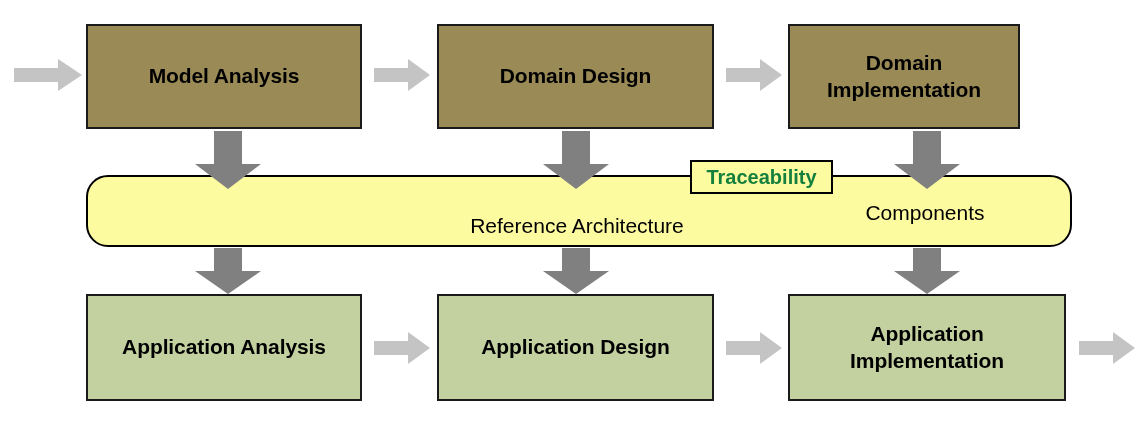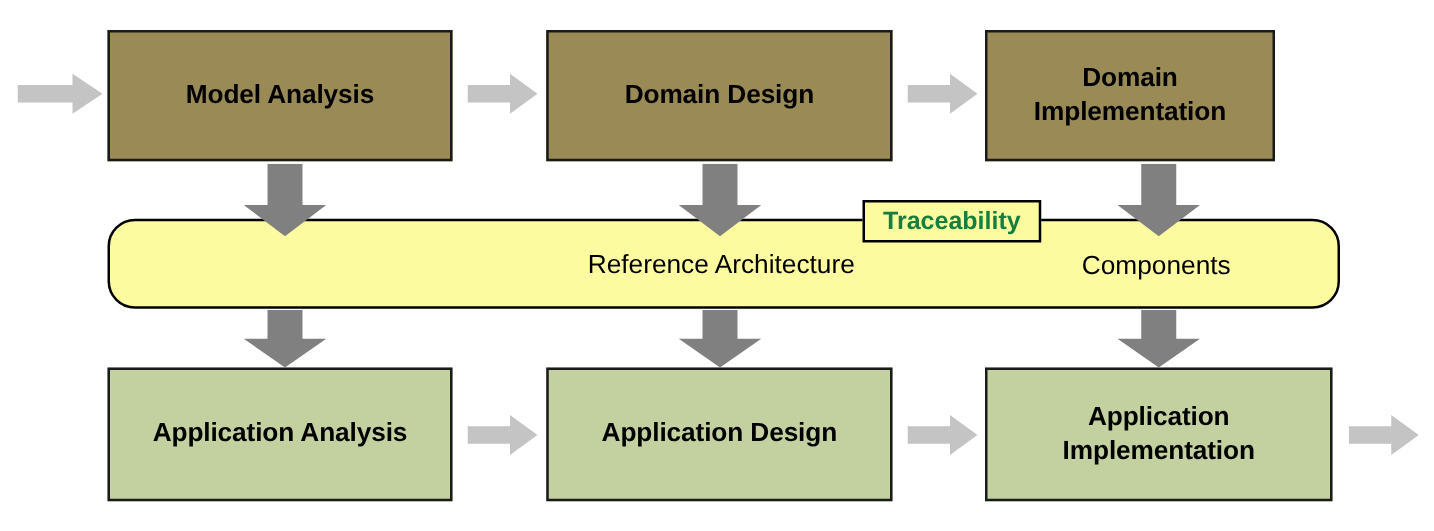--- a/index.html
+++ b/index.html
@@ -127,21 +127,21 @@
 
   <div class="v-arrow" style="left:894px; top:131px; width:66px; height:58px;">
     <svg width="66" height="58" viewBox="0 0 66 58">
       <polygon points="19,0 47,0 47,33 66,33 33,58 0,33 19,33" fill="#808080"></polygon>
     </svg>
   </div>
 
   <div class="asset-band" style="left:86px; top:175px; width:986px; height:72px;"></div>
 
 
-  <div class="asset-label" style="left:432px; top:200px; width:290px;text-align:center;">Reference Architecture</div>
+  <div class="asset-label" style="left:432px; top:214px; width:290px;text-align:center;">Reference Architecture</div>
 
   <div class="asset-label" style="left:797px; top:201px; width:256px;">Components</div>
 
   <div class="traceability-box" style="left:690px; top:160px; width:143px; height:34px;">
     <span>Traceability</span>
   </div>
 
   <div class="v-arrow" style="left:195px; top:248px; width:66px; height:46px;">
     <svg width="66" height="46" viewBox="0 0 66 46">
       <polygon points="19,0 47,0 47,23 66,23 33,46 0,23 19,23" fill="#808080"></polygon>

